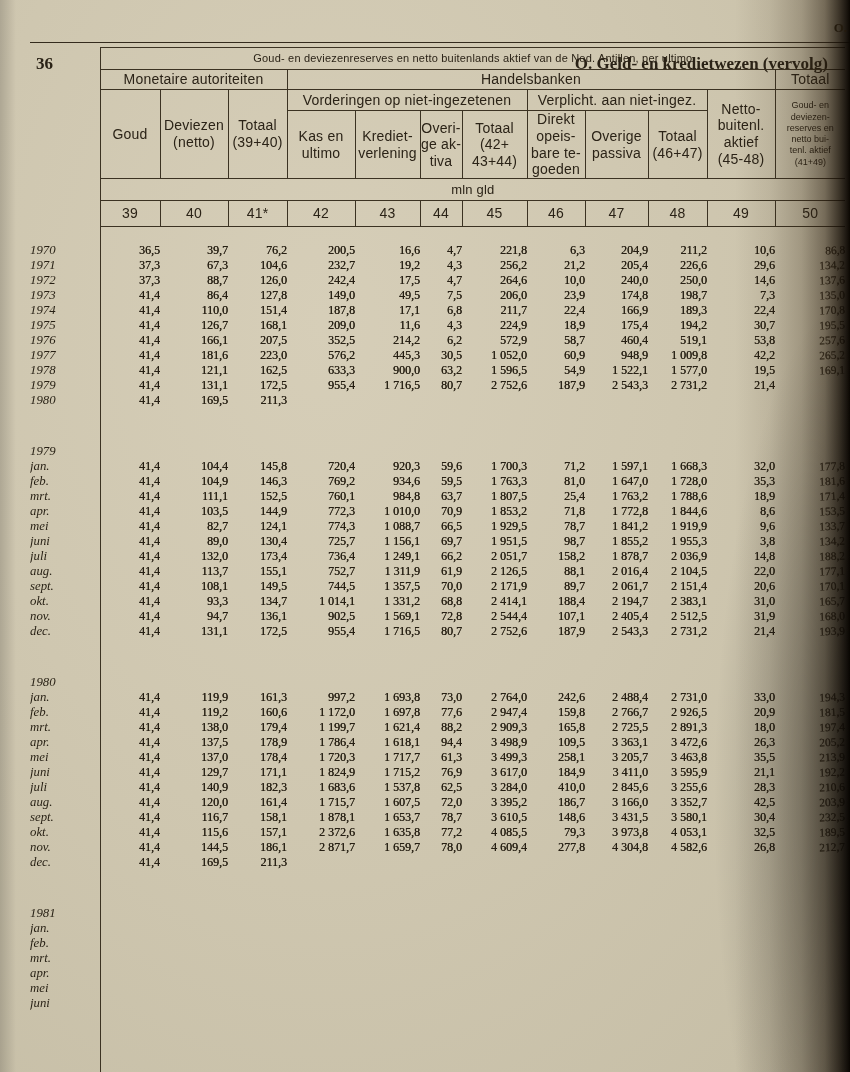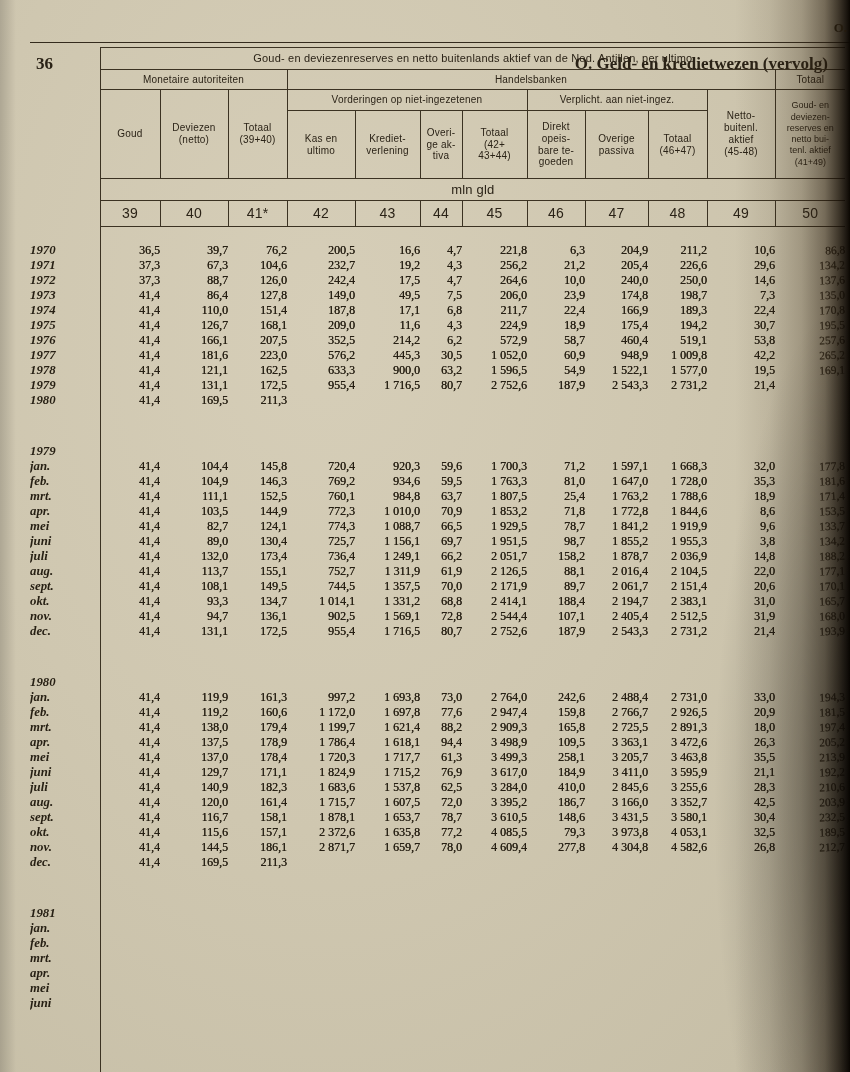--- a/index.html
+++ b/index.html
@@ -13,36 +13,36 @@
   
   .pagehead{position:absolute;top:14px;left:0;width:100%;height:28px;margin-top:40px;}
   .pagenum{position:absolute;left:36px;top:0;font-size:17px;font-weight:bold;}
   .pagetitle{position:absolute;right:22px;top:0;font-size:17px;font-weight:bold;white-space:nowrap;}
   .headrule{position:absolute;top:42px;left:30px;right:0;height:0;border-top:1.6px solid #342b1d;}
   
   table.stat{border-collapse:collapse;table-layout:fixed;width:815px;
     position:absolute;top:47px;left:30px;}
   table.stat td{padding:0;overflow:hidden;}
   thead td{
-    font-family:"Liberation Sans",sans-serif;font-size:10px;line-height:1.18;
+    font-family:"Liberation Sans",sans-serif;font-size:14px;line-height:1.18;
     letter-spacing:.2px;text-align:center;vertical-align:middle;
     border:1px solid #3b3222;white-space:pre-line;color:#2b2317;padding:1px 2px;
   }
   thead td.stub{border:none;border-right:1px solid #3b3222;}
   thead td.noright{border-right:none;}
   .r-title{height:22px;} .r-title td{font-size:11px;}
   .r-group{height:20px;} .r-sub{height:21px;} .r-cols{height:68px;}
   .r-unit{height:22px;} .r-unit td{font-size:13px;}
   .r-nums{height:26px;} .r-nums td{font-size:14px;}
   td.grand{font-size:9px;line-height:1.25;letter-spacing:0;}
   
   tbody td{border:none;font-family:"Liberation Serif",serif;font-size:12px;color:#261f13;}
   tbody td.stub{border-right:1px solid #3b3222;}
   tbody tr.datarow{height:13.4px;}
-  td.label{font-style:italic;font-size:12.8px;padding-left:10px;white-space:nowrap;font-weight:bold;}
+  td.label{font-style:italic;font-size:12.8px;padding-left:10px;white-space:nowrap;}
   td.val{text-align:right;padding-right:9px;white-space:nowrap;}
   td.val span{display:inline-block;text-shadow:.3px 0 0 currentColor;}
   td.c11{padding-right:26px;}
   td.c11 span{transform:rotate(-2.5deg);opacity:.82;font-size:11.5px;}
   td.c10{padding-right:13px;}
   
   .footer{position:absolute;left:105px;top:1038px;font-size:13.5px;letter-spacing:.4px;}
   
   .edge-right{position:absolute;top:0;right:0;width:115px;height:100%;pointer-events:none;z-index:5;
     background:linear-gradient(to right, rgba(56,42,22,0) 0%, rgba(56,42,22,.10) 30%,

